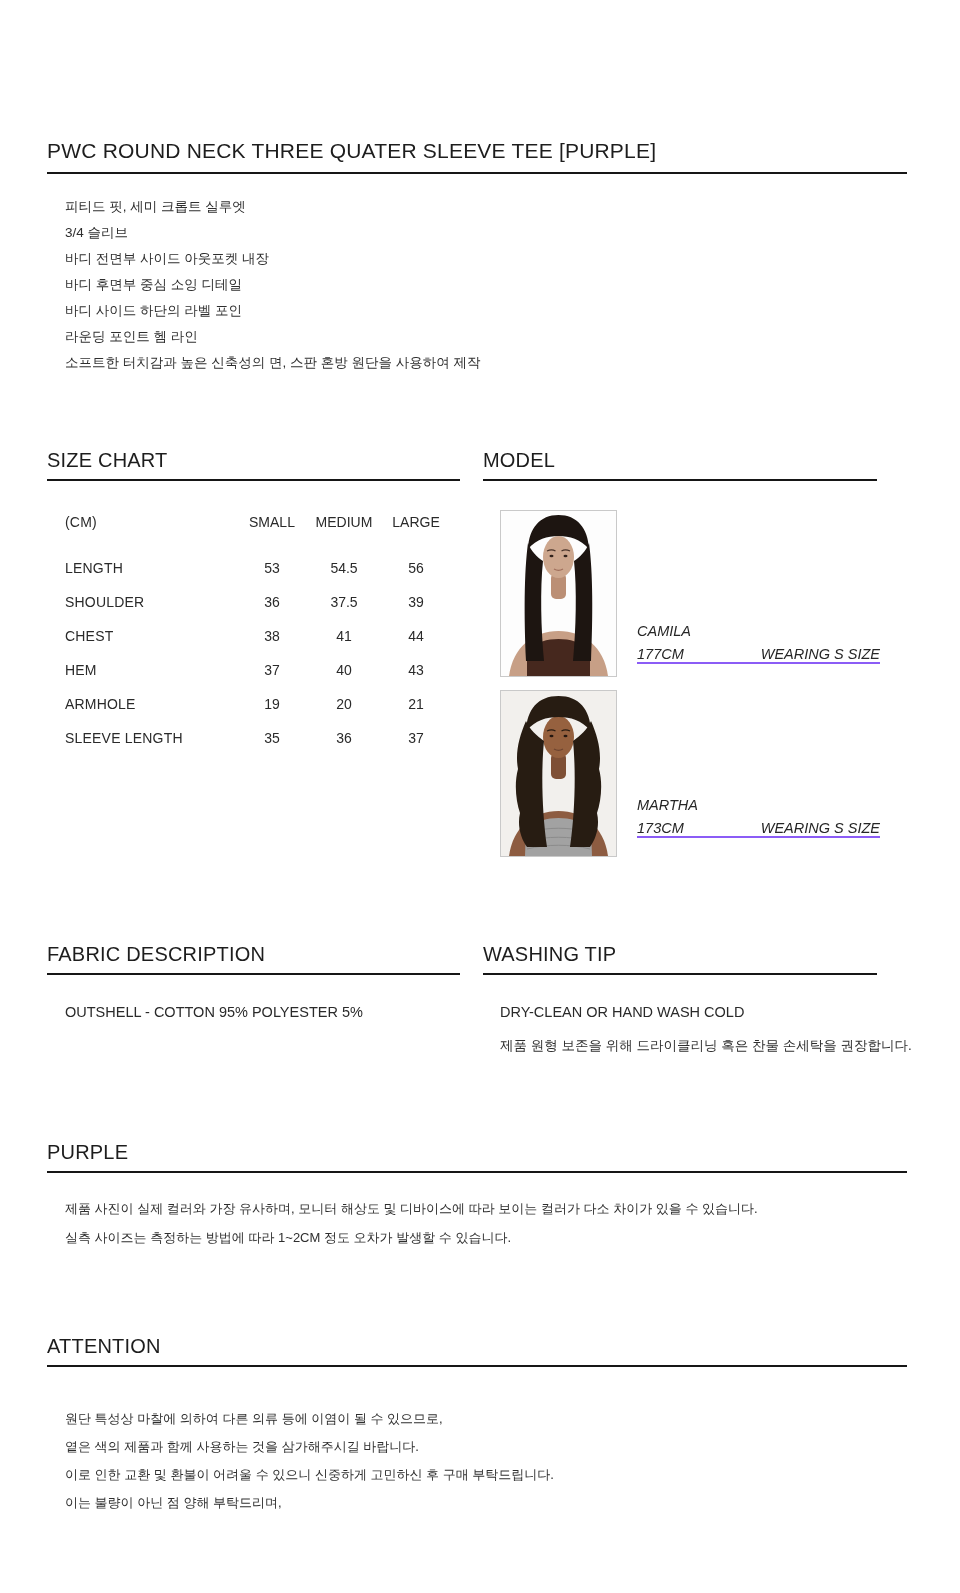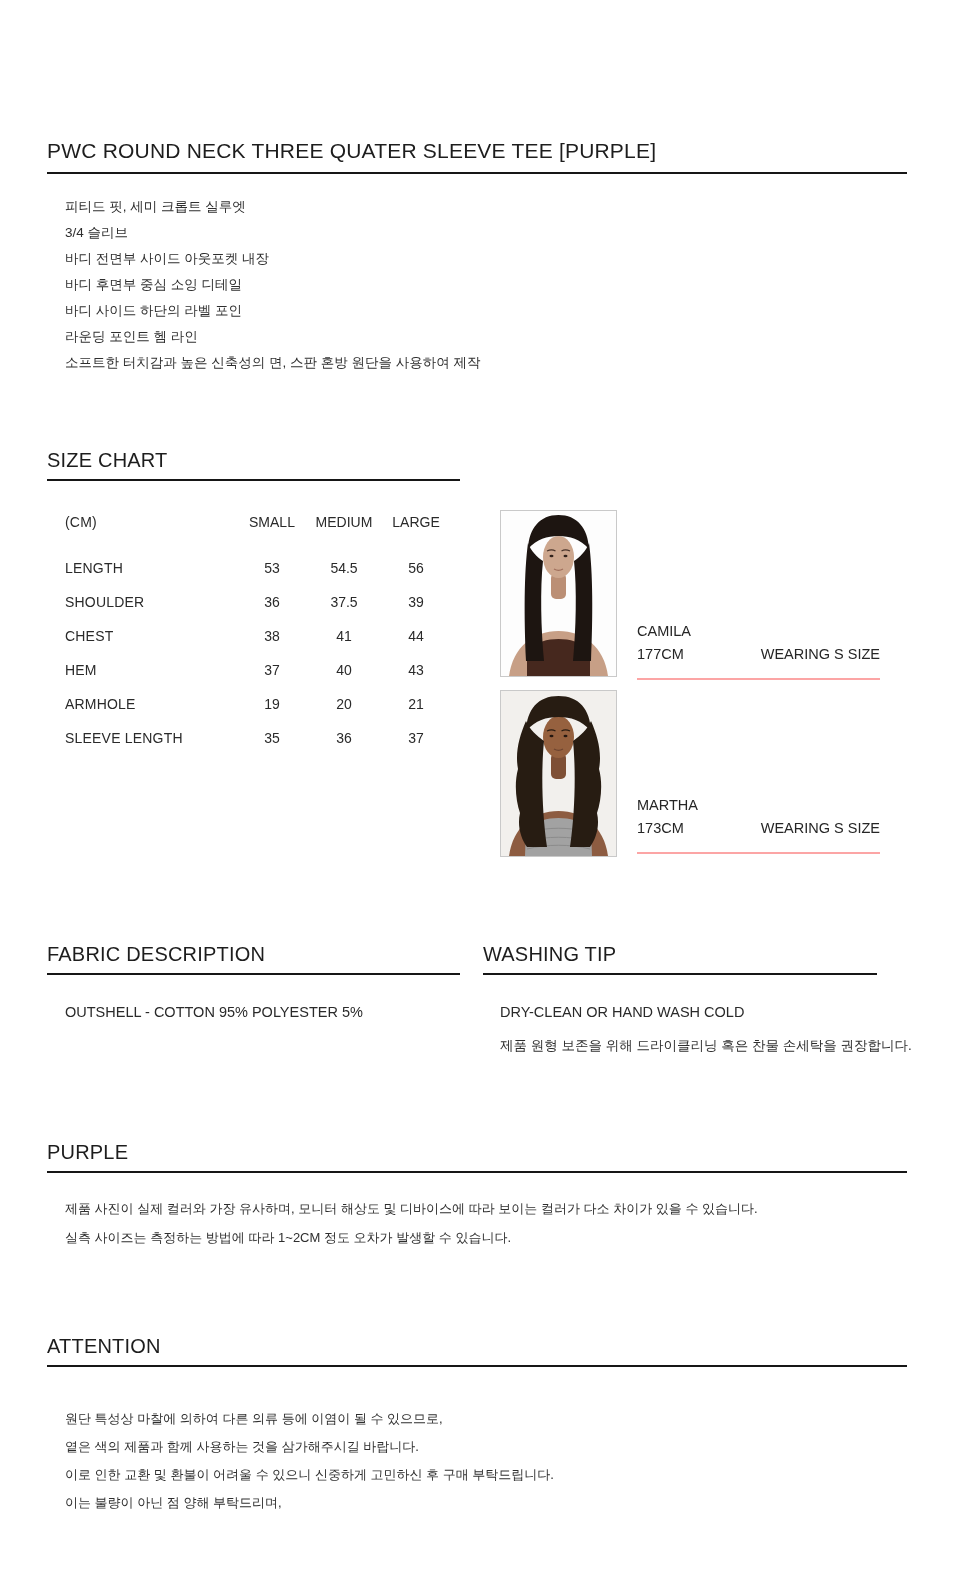--- a/index.html
+++ b/index.html
@@ -37,21 +37,21 @@
   .sc-cell   { width:72px; text-align:center; font-size:14px; color:#2a2a2a; }
   .sc-cell.c1{ margin-left:4px; }
 
   
   .photo {
     width:117px; height:167px; border:1px solid #c9c9c9; background:#fdfdfd;
   }
   .photo svg { display:block; }
 
   .model-info {
-    width:243px; border-bottom:2px solid #fca5a5; padding-bottom:16px;
+    width:243px; border-bottom:2px solid #8b5cf6; padding-bottom:0;font-style:italic;
   }
   .model-name { font-size:14.5px; color:#262626; margin-bottom:7px; }
   .model-meta { display:flex; justify-content:space-between; align-items:baseline; }
   .model-height { font-size:14.5px; color:#262626; }
   .model-wearing { font-size:14.5px; color:#262626; }
 
   .body-text-en { font-size:14.5px; color:#2a2a2a; white-space:nowrap; }
   .body-text-ko { font-size:13.5px; color:#2e2e2e; white-space:nowrap; }
 
   .para { line-height:29px; }
@@ -120,20 +120,23 @@
       <div class="sc-cell">21</div>
     </div>
     <div class="sc-row">
       <div class="sc-label">SLEEVE LENGTH</div>
       <div class="sc-cell c1">35</div>
       <div class="sc-cell">36</div>
       <div class="sc-cell">37</div>
     </div>
   </div>
 
+  <div class="abs section-head head-right" style="top:449px;">
+    <h2>MODEL</h2>
+  </div>
 
   <div class="abs photo" style="left:500px; top:510px;">
     <svg width="115" height="165" viewBox="0 0 115 165">
       <rect x="0" y="0" width="115" height="165" fill="#fdfdfd"></rect>
       <path d="M8,165 C12,136 32,120 57.5,120 C83,120 103,136 107,165 Z" fill="#c79f86"></path>
       <path d="M26,165 L26,139 C36,131 46,128 57.5,128 C69,128 79,131 89,139 L89,165 Z" fill="#46281e"></path>
       <rect x="50" y="62" width="15" height="26" rx="5" fill="#bb8f75"></rect>
       <ellipse cx="57.5" cy="46" rx="15.5" ry="21" fill="#cda78e"></ellipse>
       <path d="M57.5,4 C39,4 28,17 27,38 C36,28 46,25 57.5,25 C69,25 79,28 88,38 C87,17 76,4 57.5,4 Z" fill="#1d1511"></path>
       <path d="M27,32 C23,62 23,105 25,150 L43,150 C40,118 39,78 42,50 C36,46 30,40 27,32 Z" fill="#1d1511"></path>

